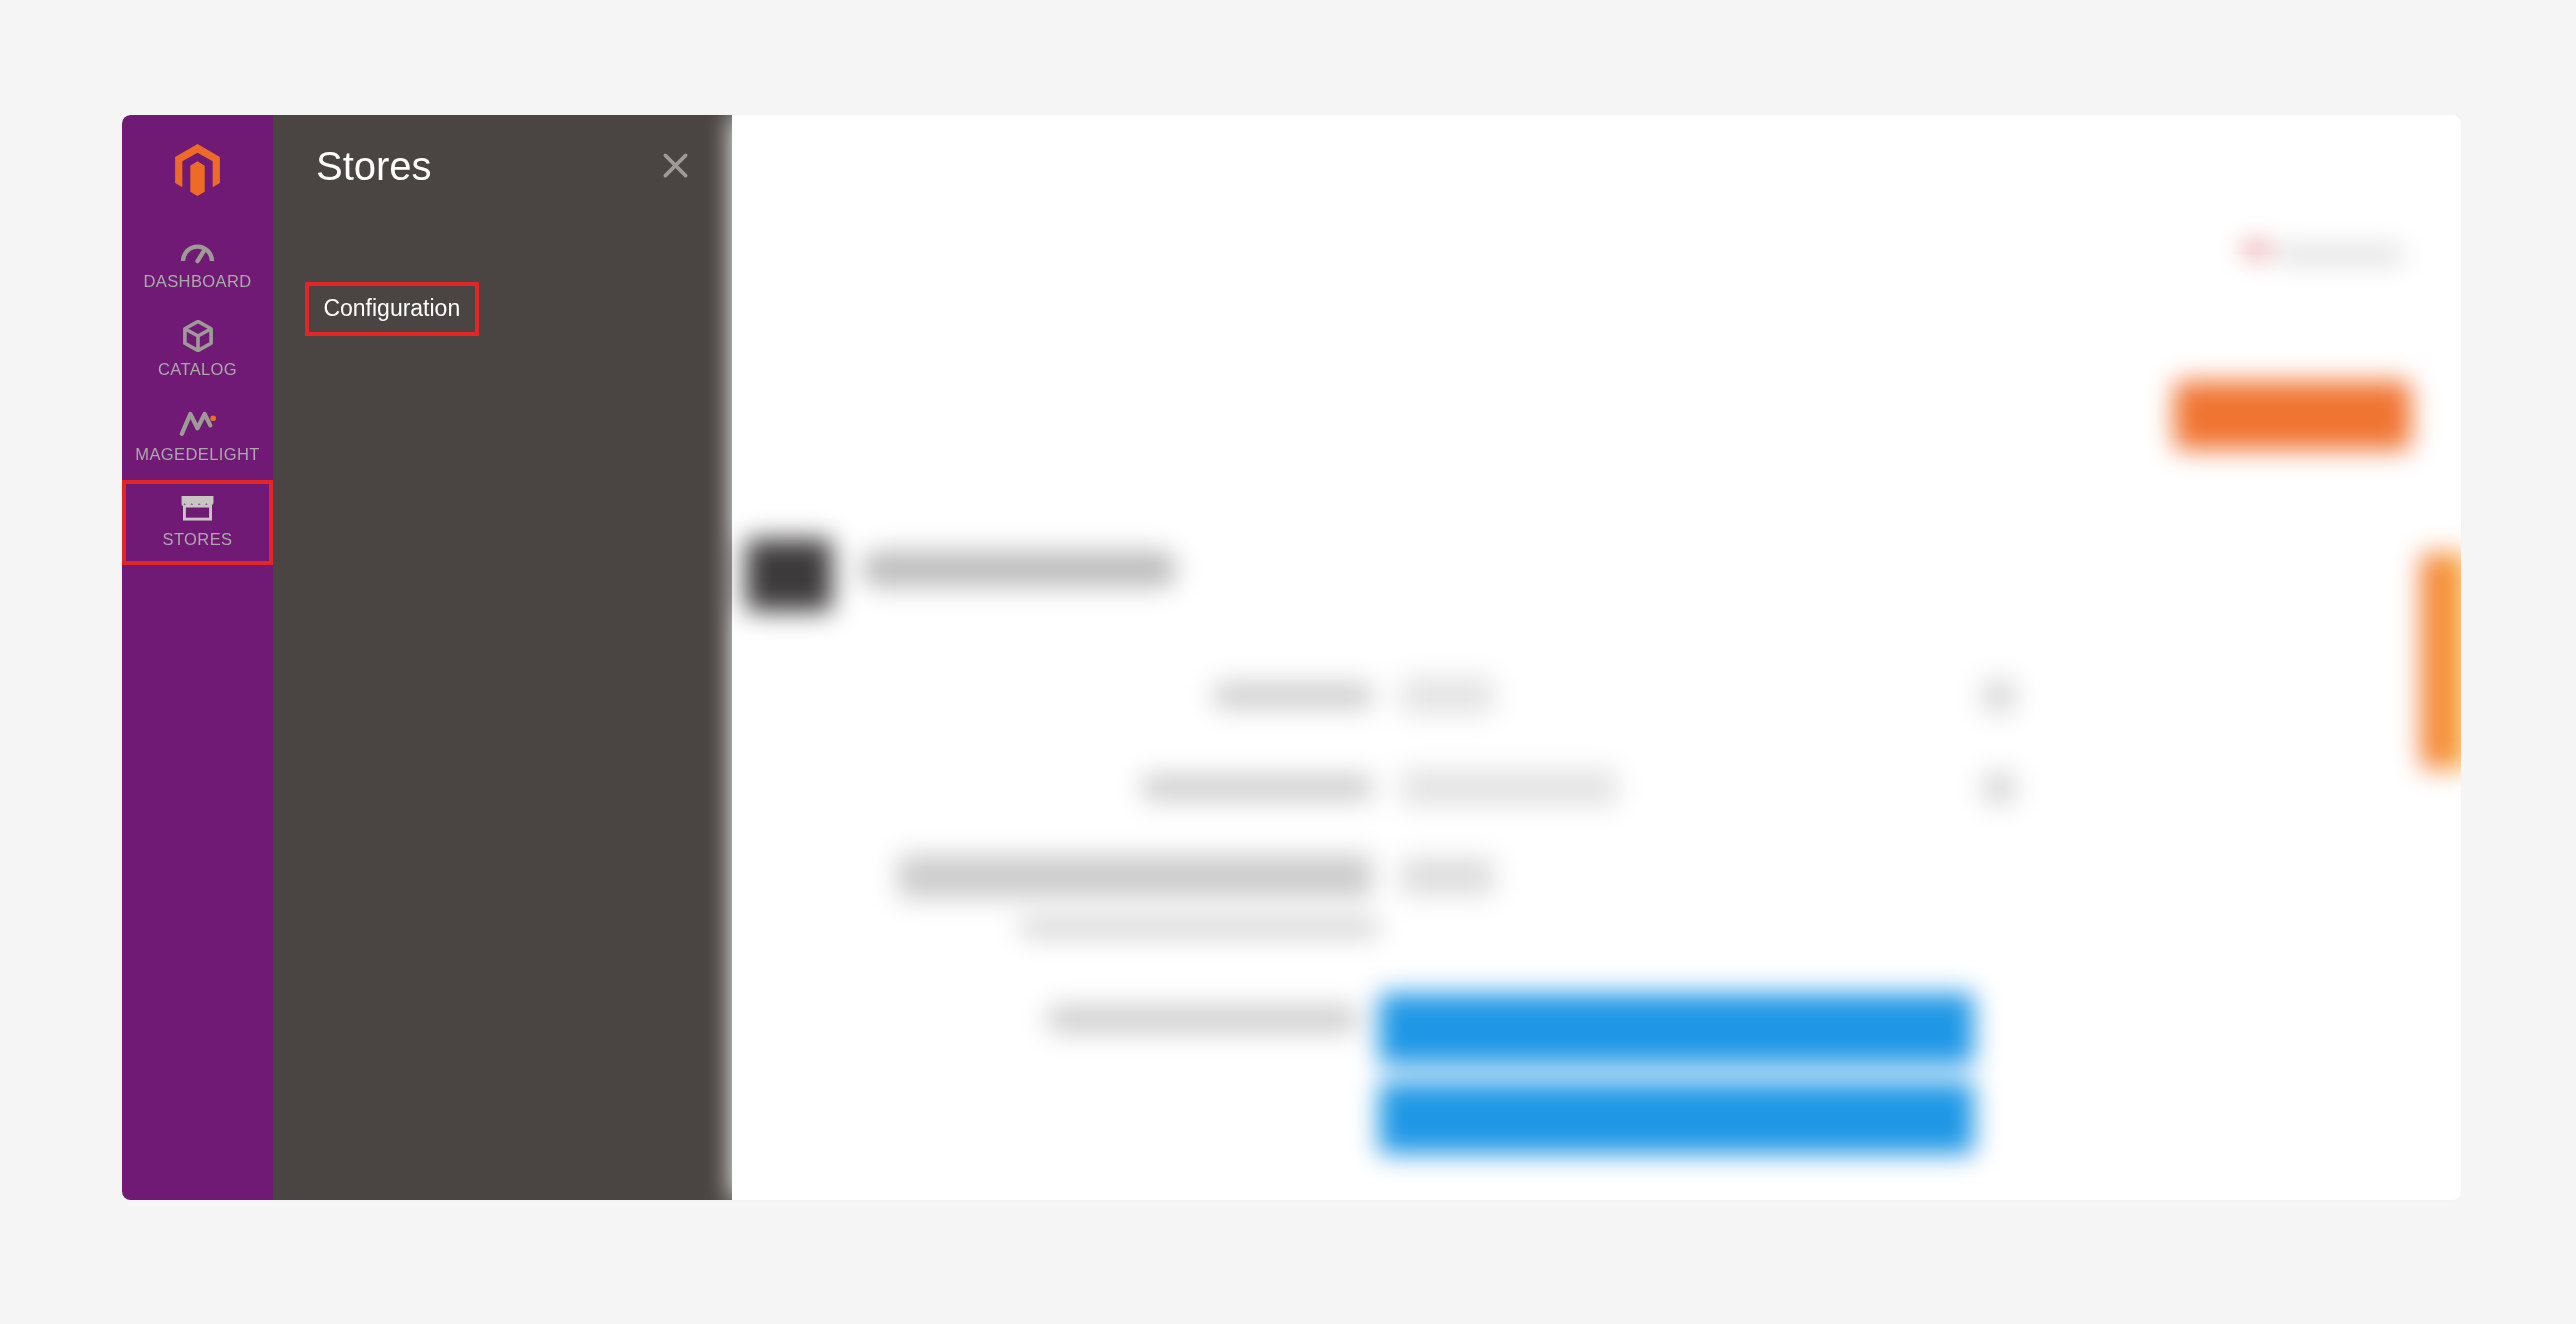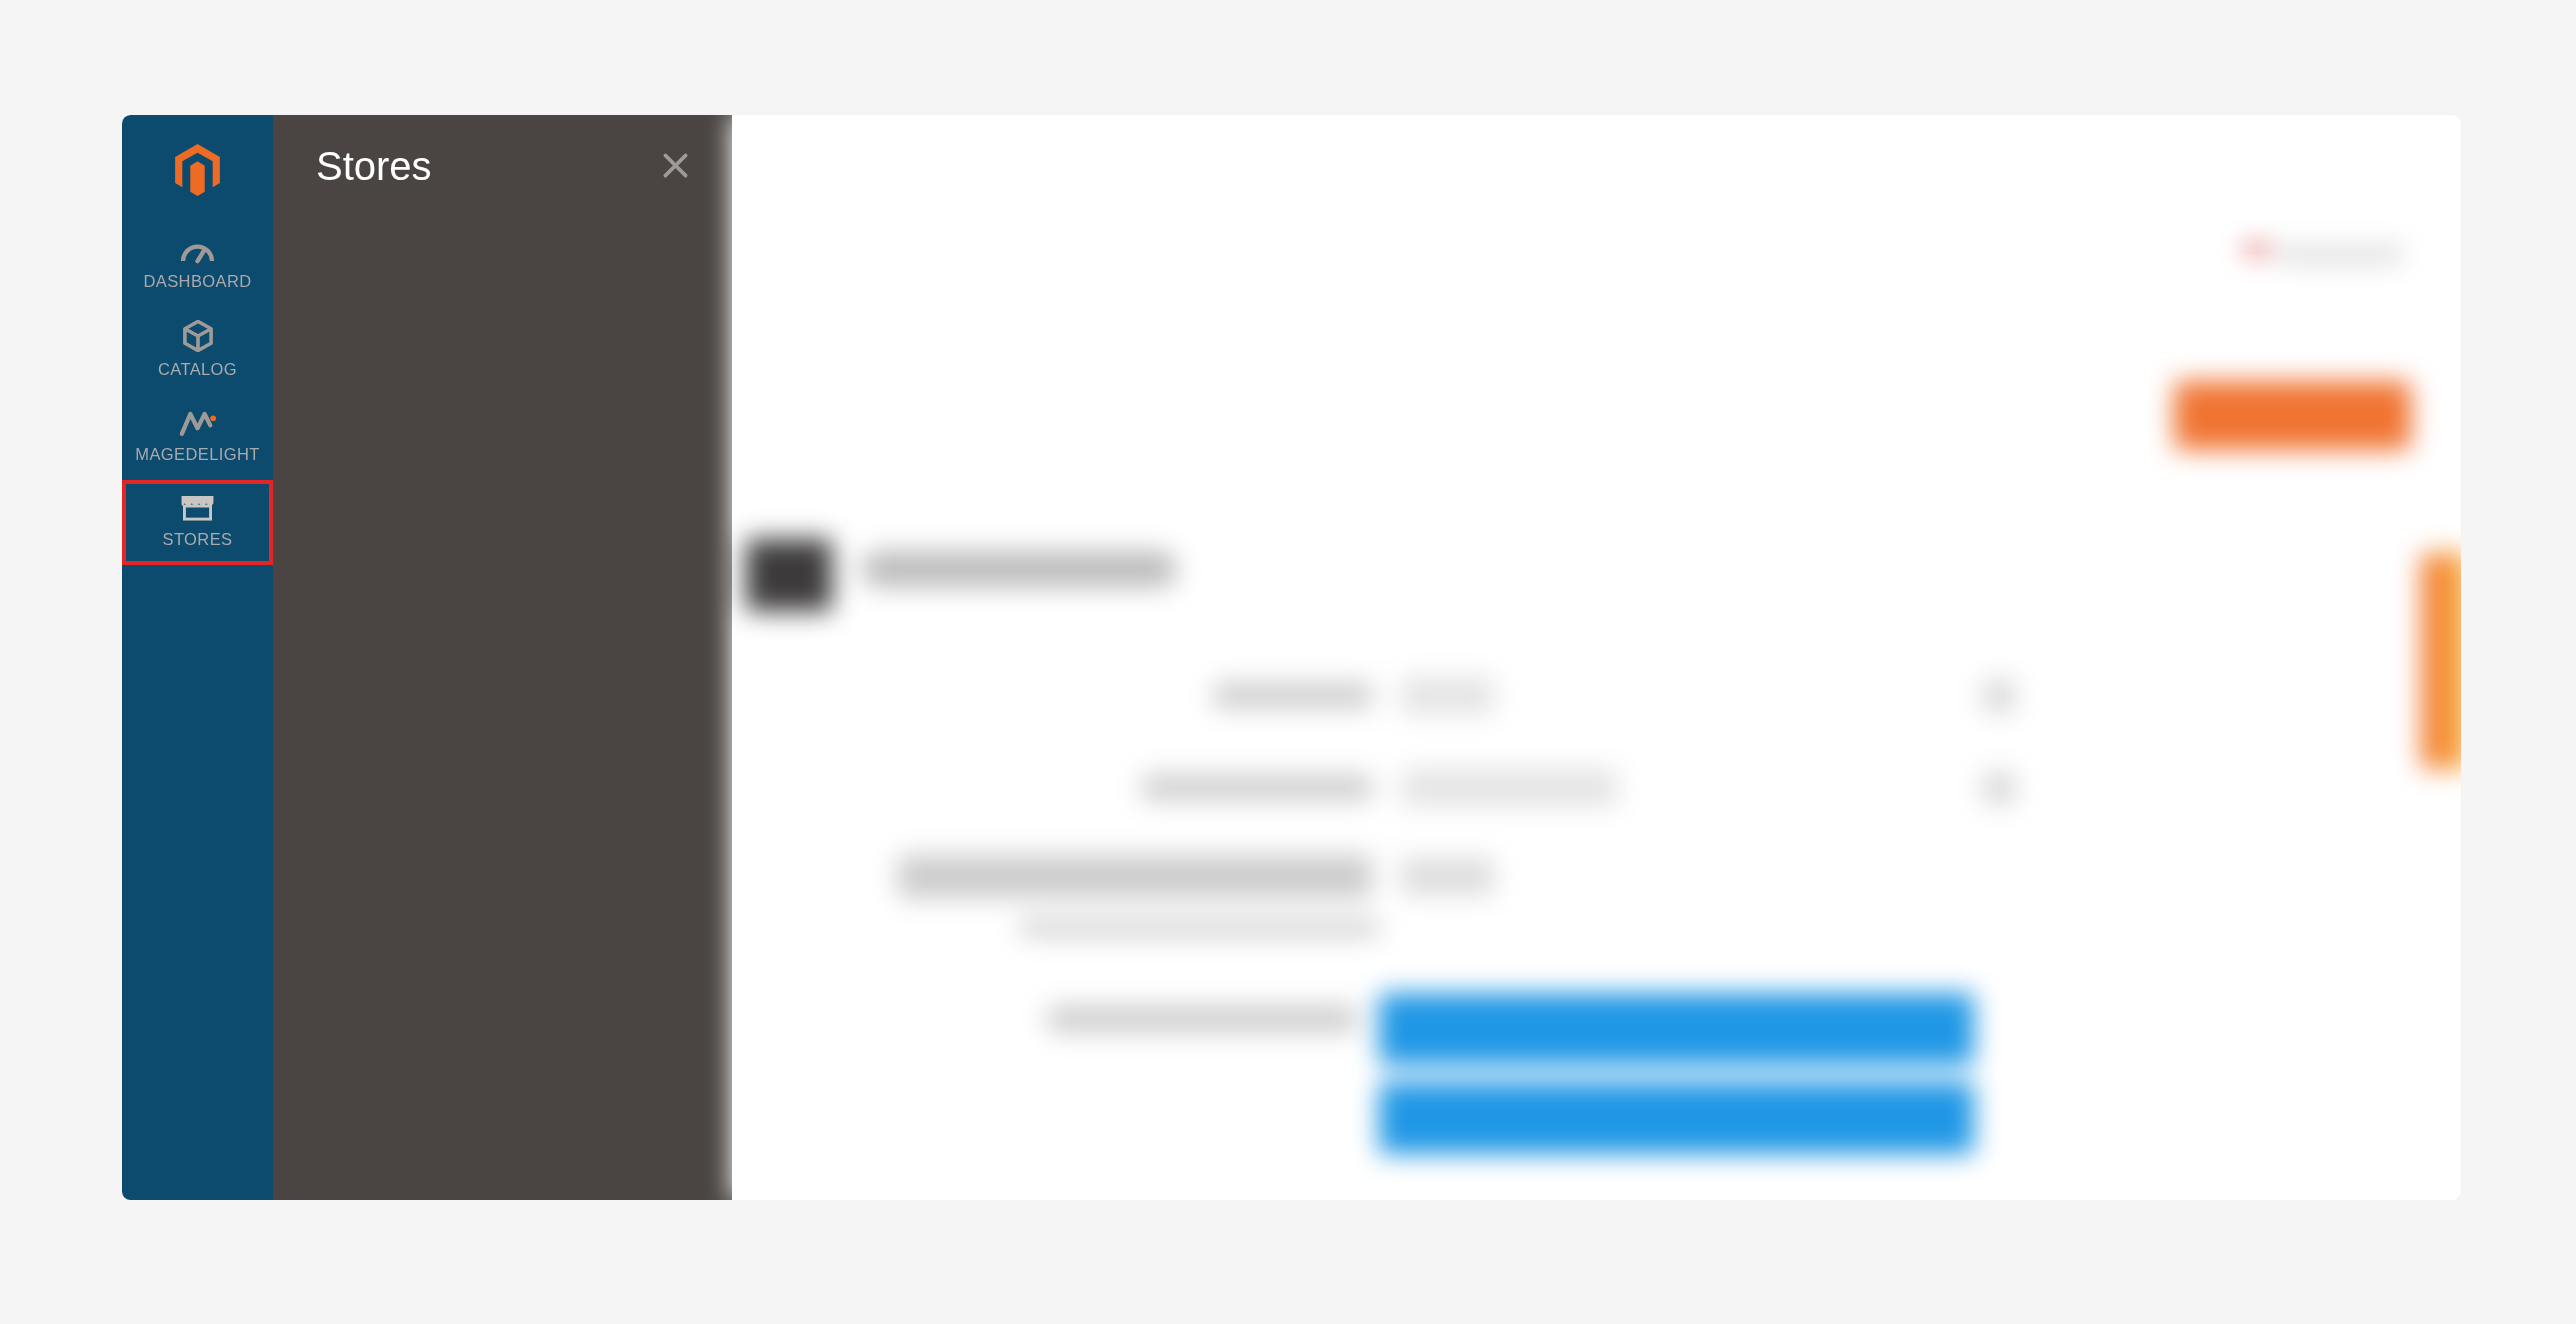--- a/index.html
+++ b/index.html
@@ -16,21 +16,21 @@
     .window {
       display: flex;
       background: #fff;
       border-radius: 8.6px;
       overflow: hidden;
       height: 1085px;
       box-shadow: 0 0 1.4px rgba(0,0,0,0.05);
     }
     .icon-rail {
       width: 151px;
-      background: #0c4a6e;
+      background: #701a75;
       display: flex;
       flex-direction: column;
       align-items: center;
     }
     .rail-logo {
       margin-top: 29px;
       margin-bottom: 24.4px;
     }
     .rail-item {
       width: 100%;
@@ -261,20 +261,23 @@
     <aside class="flyout">
       <div class="flyout-header">
         <h2 class="flyout-title">Stores</h2>
         <span class="flyout-close">
           <svg width="29" height="29" viewBox="0 0 40 40">
             <line x1="6" y1="6" x2="34" y2="34" stroke="#9e9a97" stroke-width="5" stroke-linecap="round"></line>
             <line x1="34" y1="6" x2="6" y2="34" stroke="#9e9a97" stroke-width="5" stroke-linecap="round"></line>
           </svg>
         </span>
       </div>
+      <div class="flyout-content">
+        <a class="flyout-link">Configuration</a>
+      </div>
     </aside>
 
     <main class="main">
       <div class="top-right">
         <div class="flag-badge"></div>
         <div class="top-right-text"></div>
       </div>
       <div class="orange-btn"></div>
       <div class="orange-tab"></div>
       <div class="dark-chip"></div>

